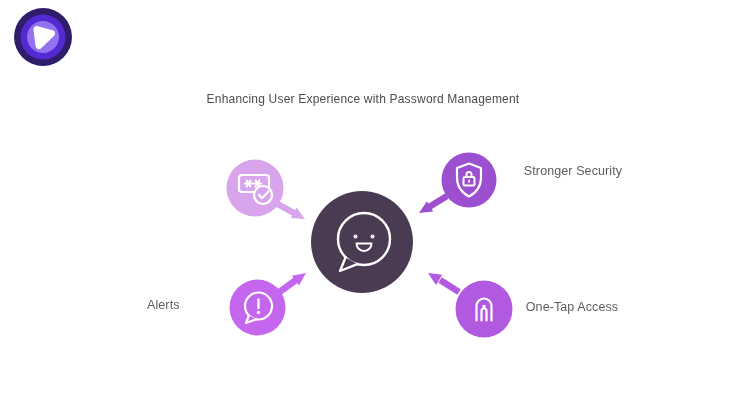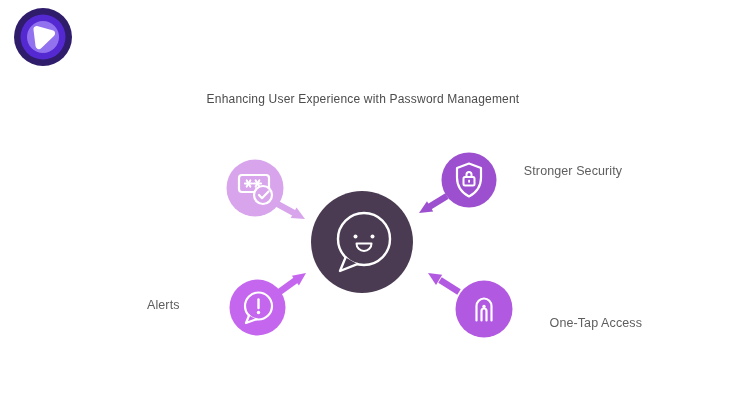--- a/index.html
+++ b/index.html
@@ -12,21 +12,21 @@
     left:148px;top:84px;width:420px;margin:5px;
     font-size:12px;line-height:21px;font-weight:normal;color:#4c4c4c;
     text-align:center;letter-spacing:.2px;
   }
   .node-label{
     font-size:12.5px;line-height:16px;color:#5e5e5e;letter-spacing:.1px;
   }
   .lbl-tl{left:120px;top:167px;width:107px;text-align:right;}
   .lbl-tr{left:503px;top:163px;width:140px;text-align:center;}
   .lbl-bl{left:147px;top:297px;width:80px;text-align:left;}
-  .lbl-br{left:502px;top:299px;width:140px;text-align:right;margin-top:16px;}
+  .lbl-br{left:502px;top:299px;width:140px;text-align:center;}
   svg{display:block;}
 </style>
 </head>
 <body>
 
 <div class="canvas">
 
   <svg class="abs" style="left:14px;top:8px;" width="58" height="58" viewBox="0 0 58 58">
     <circle cx="29" cy="29" r="29" fill="#2f1c6a"></circle>
     <circle cx="29" cy="29" r="22.5" fill="#5429d2"></circle>

